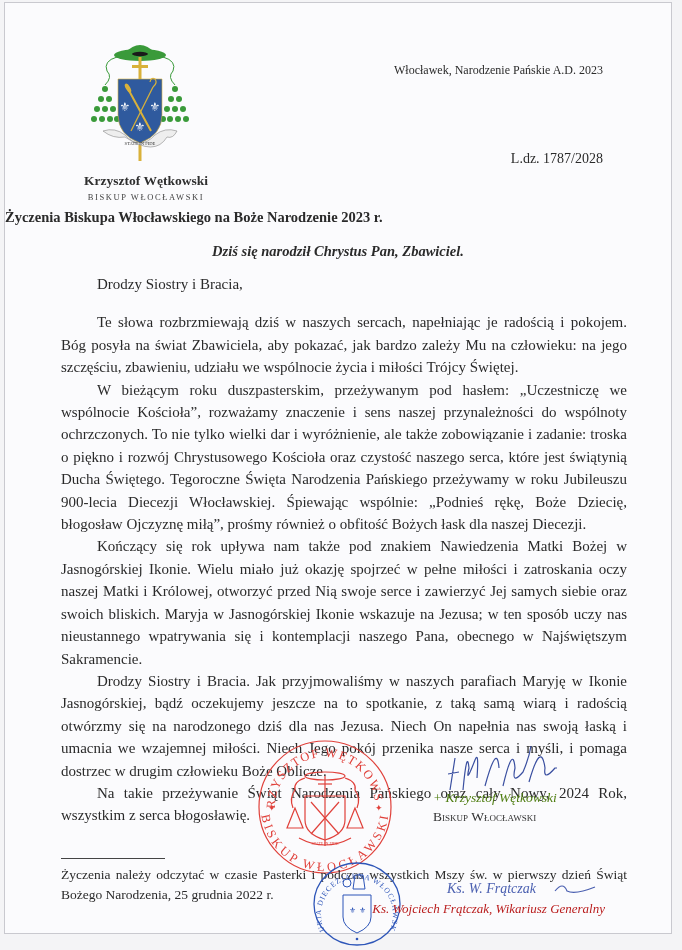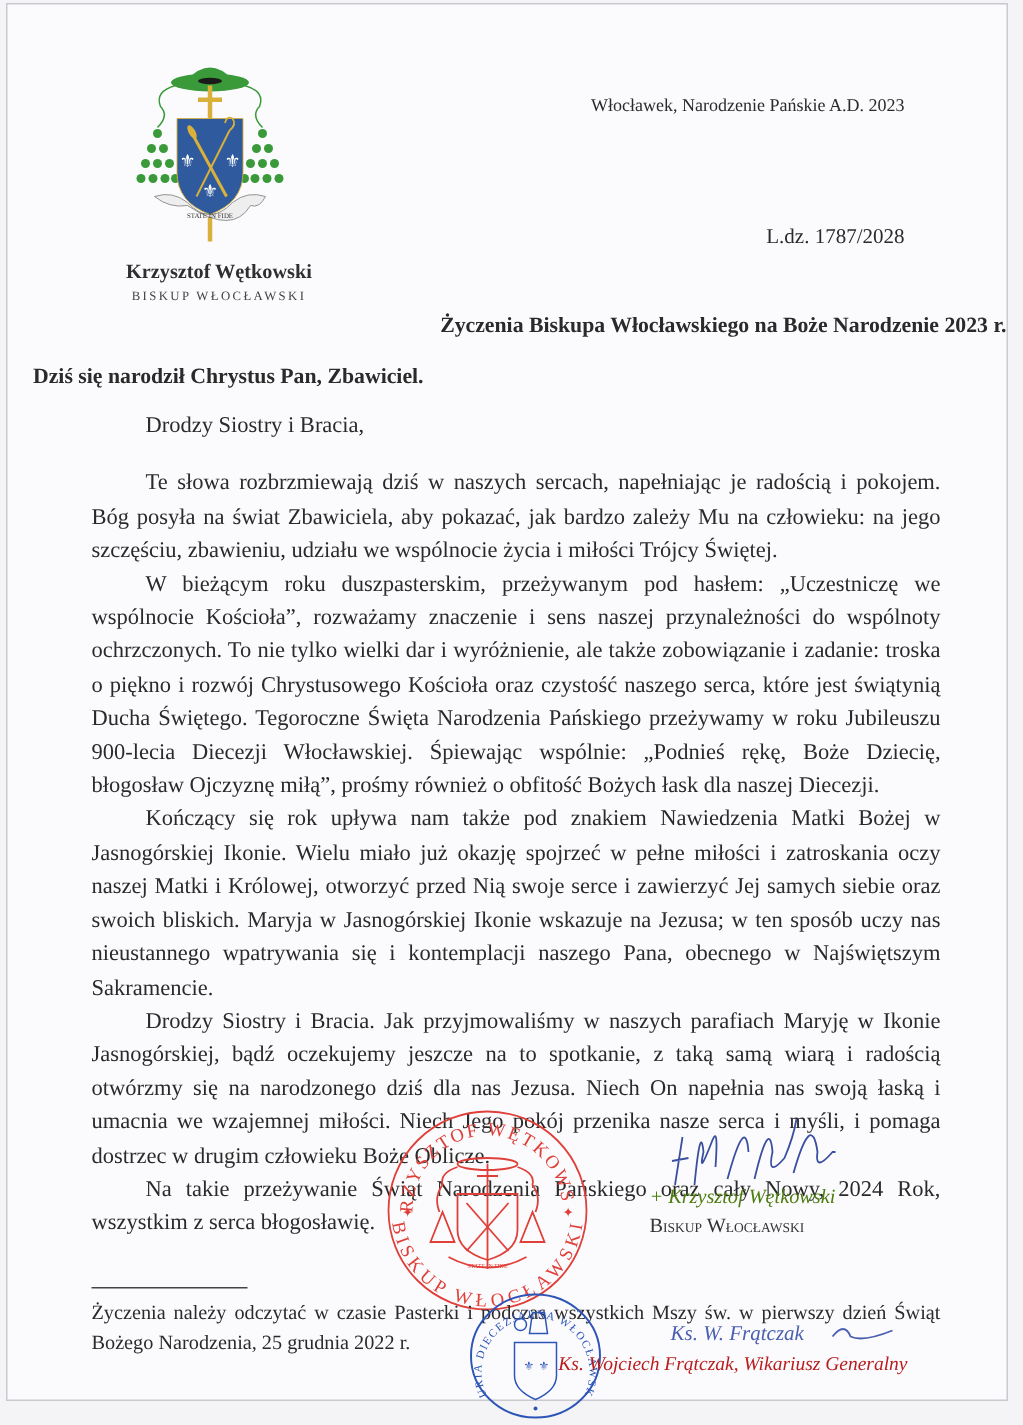--- a/index.html
+++ b/index.html
@@ -16,26 +16,26 @@
     position: absolute; left: 66px; top: 170px; width: 150px; text-align: center;
     font-weight: bold; font-size: 13.5px; color: #2f2f2f;
   }
   .issuer-title {
     position: absolute; left: 66px; top: 189px; width: 150px; text-align: center;
     font-size: 8.5px; letter-spacing: 1.6px; color: #444;
   }
   .place-date { position: absolute; right: 68px; top: 60px; font-size: 12px; }
   .ref-number { position: absolute; right: 68px; top: 148px; font-size: 14px; }
   .doc-title {
-    position: absolute; left: 0; right: 0; top: 206px; text-align: right;
+    position: absolute; left: 0; right: 0; top: 206px; text-align: left;
     font-weight: bold; font-size: 14.5px;
   }
   .doc-subtitle {
-    position: absolute; left: 17px; right: 0; top: 240px; 
-    font-weight: bold; font-size: 14.5px;
+    position: absolute; left: 0; right: 0; top: 240px; text-align: center;
+    font-weight: bold; font-style: italic; font-size: 14.5px;
   }
   .body-text {
     position: absolute; left: 56px; width: 566px; top: 270px;
     font-size: 15px; line-height: 22.4px; text-align: justify;
   }
   .body-text p { margin: 0; text-indent: 36px; }
   .body-text p.salutation { margin-bottom: 16px; }
   .stamp-red { position: absolute; left: 250px; top: 735px; width: 140px; height: 138px; }
   .sign-bishop { position: absolute; left: 440px; top: 735px; width: 130px; height: 55px; }
   .signer-name {

